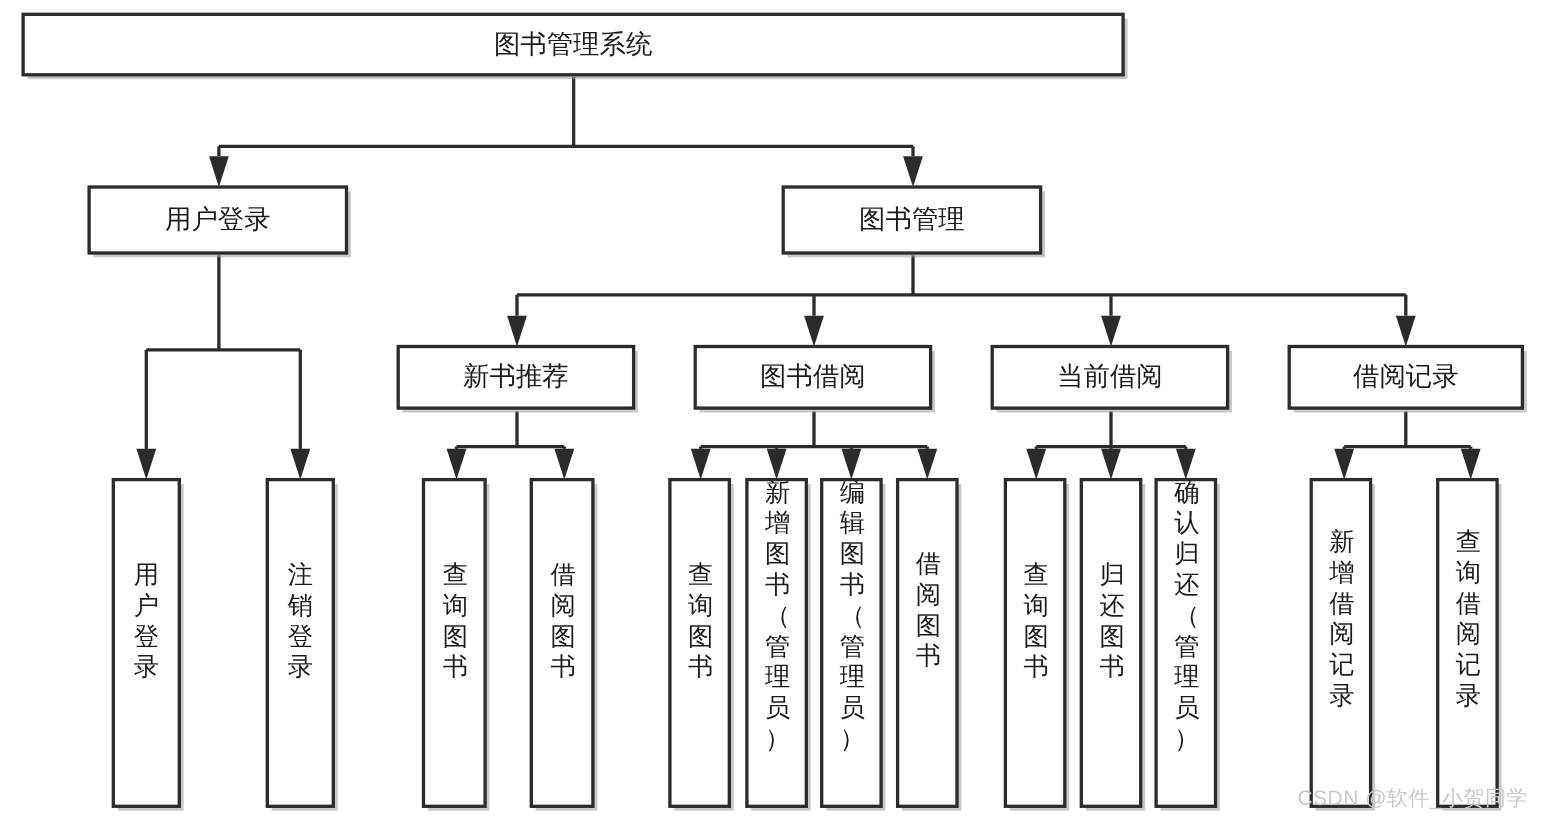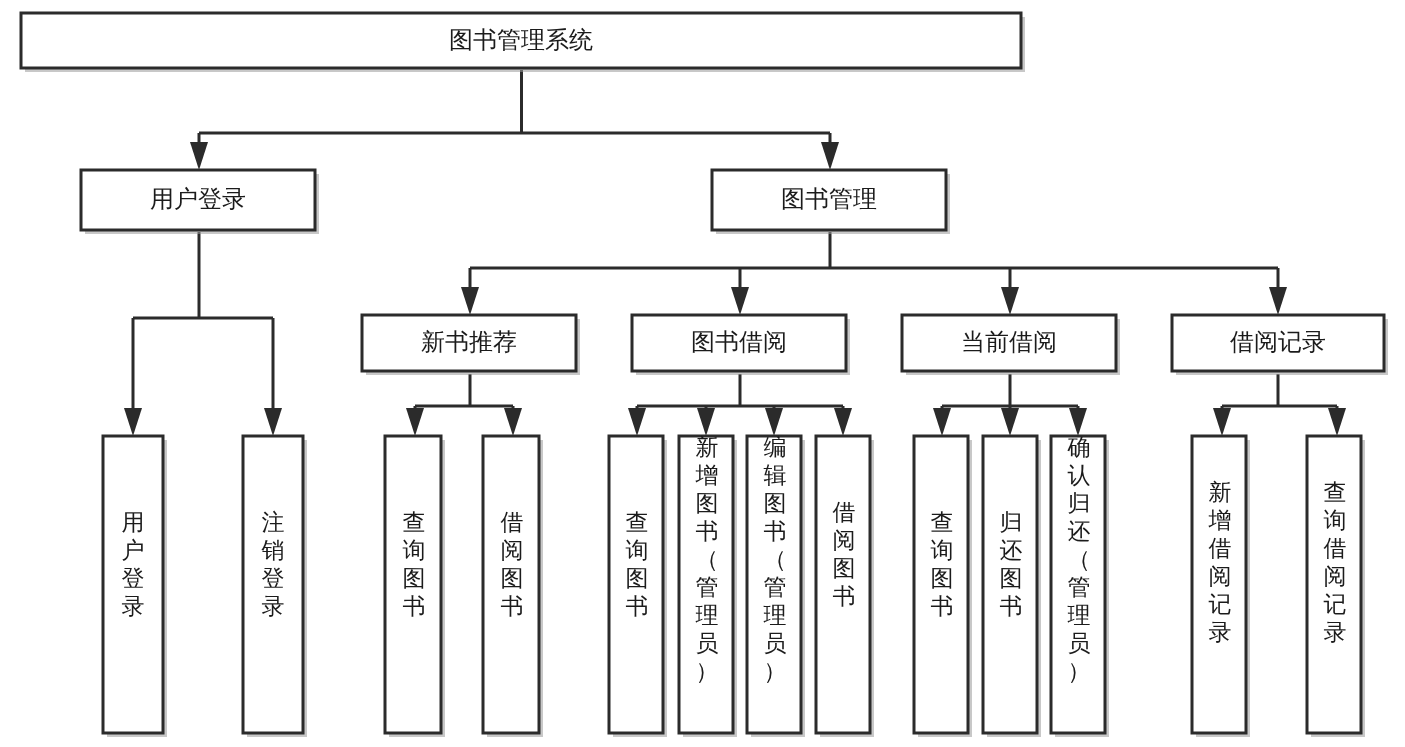--- a/index.html
+++ b/index.html
@@ -256,13 +256,14 @@
       </g>
 
       <g>
         <rect class="node-shadow" x="1311" y="440" width="54" height="297"></rect>
         <rect class="node-box" x="1307" y="436" width="54" height="297"></rect>
         <text class="node-label-v" x="1335" y="500"><tspan x="1335" dy="0">查</tspan><tspan x="1335" dy="28">询</tspan><tspan x="1335" dy="28">借</tspan><tspan x="1335" dy="28">阅</tspan><tspan x="1335" dy="28">记</tspan><tspan x="1335" dy="28">录</tspan></text>
       </g>
     </g>
   </svg>
 
+  <div class="watermark">CSDN @软件_小贺同学</div>
 </div>
 
 </body></html>

